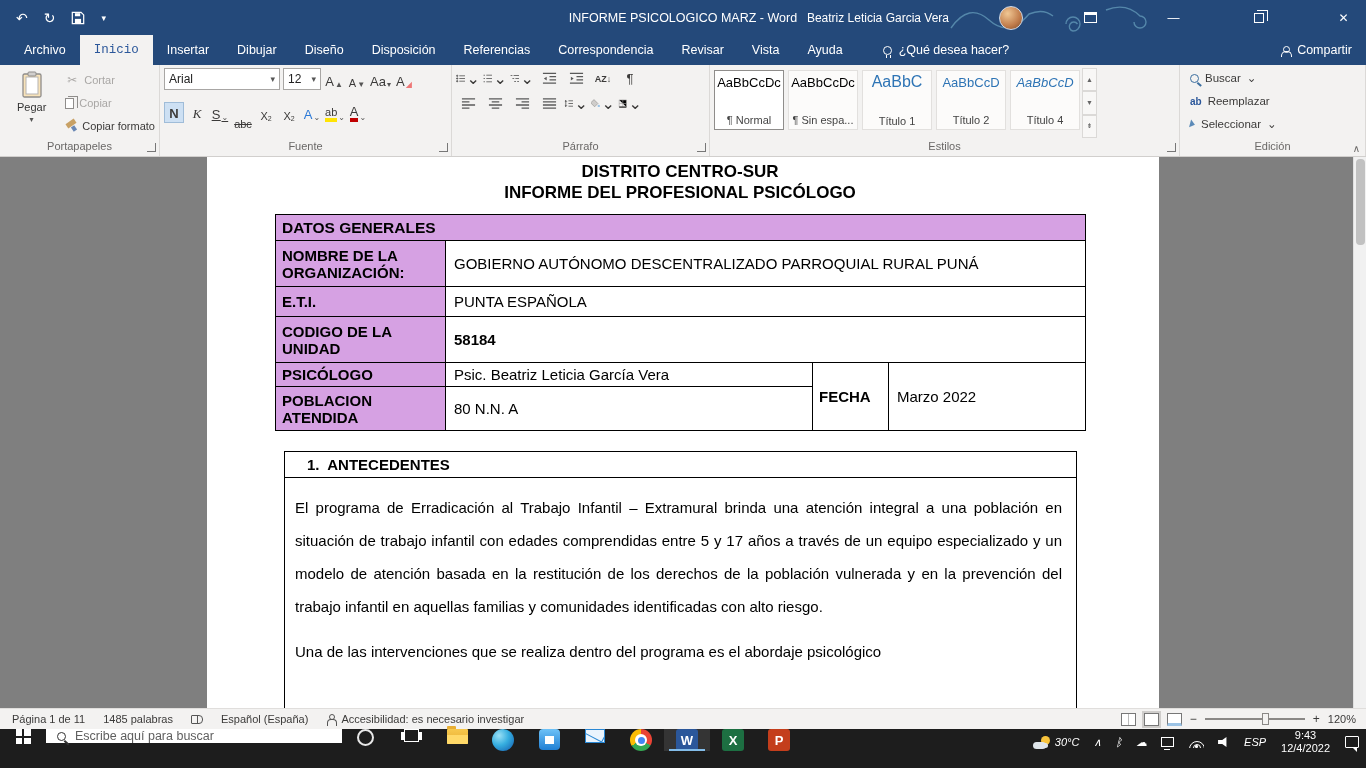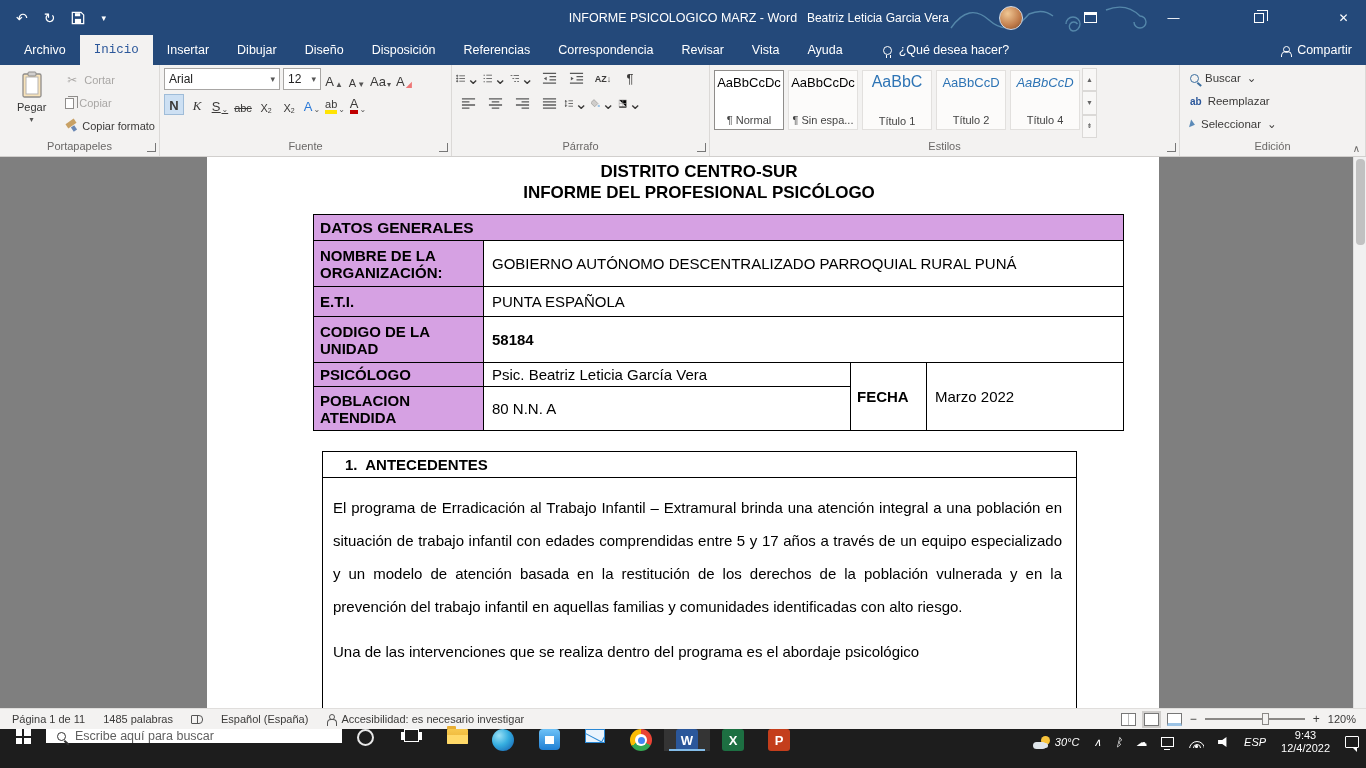--- a/index.html
+++ b/index.html
@@ -58,21 +58,21 @@
   .g-font { width:292px; }
   .g-font .rbody, .g-par .rbody { flex-direction:column; gap:4px; }
   .frow { display:flex; align-items:center; gap:3px; }
   .combo { background:#fff; border:1px solid #a8a6a4; height:22px; display:flex; align-items:center; justify-content:space-between; font-size:12px; padding:0 4px; color:#222; }
   .cname { width:116px; } .csize { width:38px; }
   .combo .cv { font-size:9px; color:#555; }
   .fbtn { min-width:20px; height:21px; display:flex; align-items:flex-end; justify-content:center; font-size:13px; color:#3b3a39; padding-bottom:1px; position:relative; }
   .fbtn .mini { font-size:8px; margin-left:1px; color:#555; }
   .fbtn.sel { background:#cde0f3; border:1px solid #9fbcd8; }
   .bold { font-weight:bold; } .ital { font-style:italic; font-family:"Liberation Serif",serif; } .unde { text-decoration:underline; }
-  .strike { text-decoration:line-through; font-size:11px; }
+  .strike { text-decoration:line-through; font-size:11px;margin-top:16px; }
   .ubar { border-bottom:4px solid #ffe404; line-height:1; } .rbar { border-bottom:4px solid #c00000; line-height:1; }
   .blueA { color:#2b79d7; }
 
   .g-par { width:258px; }
   .pbtn { width:24px; height:21px; display:flex; align-items:center; justify-content:center; color:#3b3a39; gap:1px; }
   .mi { display:block; }
   .az { font-size:9px; font-weight:bold; color:#3b3a39; letter-spacing:0; }
 
   .g-sty { width:470px; }
   .stygallery { display:flex; gap:4px; padding-top:2px; }
@@ -87,21 +87,21 @@
   .g-edit { flex:1; }
   .g-edit .rbody { flex-direction:column; gap:3px; padding-left:10px; }
   .ebtn { display:flex; align-items:center; gap:6px; font-size:11.5px; color:#3b3a39; height:20px; }
   .mag { width:9px; height:9px; border:1.4px solid #3b6e9f; border-radius:50%; position:relative; }
   .mag::after { content:""; position:absolute; left:7px; top:7px; width:5px; height:1.6px; background:#3b6e9f; transform:rotate(40deg); transform-origin:0 0; }
   .abrep { font-size:10px; color:#2b579a; font-weight:bold; }
   .selarrow { width:0; height:0; border-left:5px solid #5b8ab8; border-top:4px solid transparent; border-bottom:4px solid transparent; transform:rotate(15deg); }
 
   
   .docarea { flex:1; position:relative; overflow:hidden; display:flex; justify-content:center; }
-  .page { width:952px; background:#fff; min-height:100%; padding:4px 74px 0 106px; color:#000; }
+  .page { width:952px; background:#fff; min-height:100%; padding:4px 74px 0 68px; color:#000; }
   .doc-h { text-align:center; font-weight:bold; font-size:17px; line-height:21px; }
   .doc-table { border-collapse:collapse; width:810px; margin-top:11px; table-layout:fixed; }
   .doc-table td { border:1.6px solid #000; font-size:15px; padding:1px 6px; vertical-align:middle; }
   .doc-table .pur { background:#d6a1e3; font-weight:bold; }
   .doc-table .val { padding-left:8px; }
   .sect { border:1.6px solid #000; margin:20px 8px 0 9px; }
   .sect-h { border-bottom:1.6px solid #000; font-weight:bold; font-size:15px; padding:4px 6px 4px 22px; white-space:pre; }
   .sect-b { padding:13px 14px 40px 10px; }
   .sect-b p { font-size:15px; line-height:33px; text-align:justify; }
   .sect-b p + p { margin-top:12px; }

